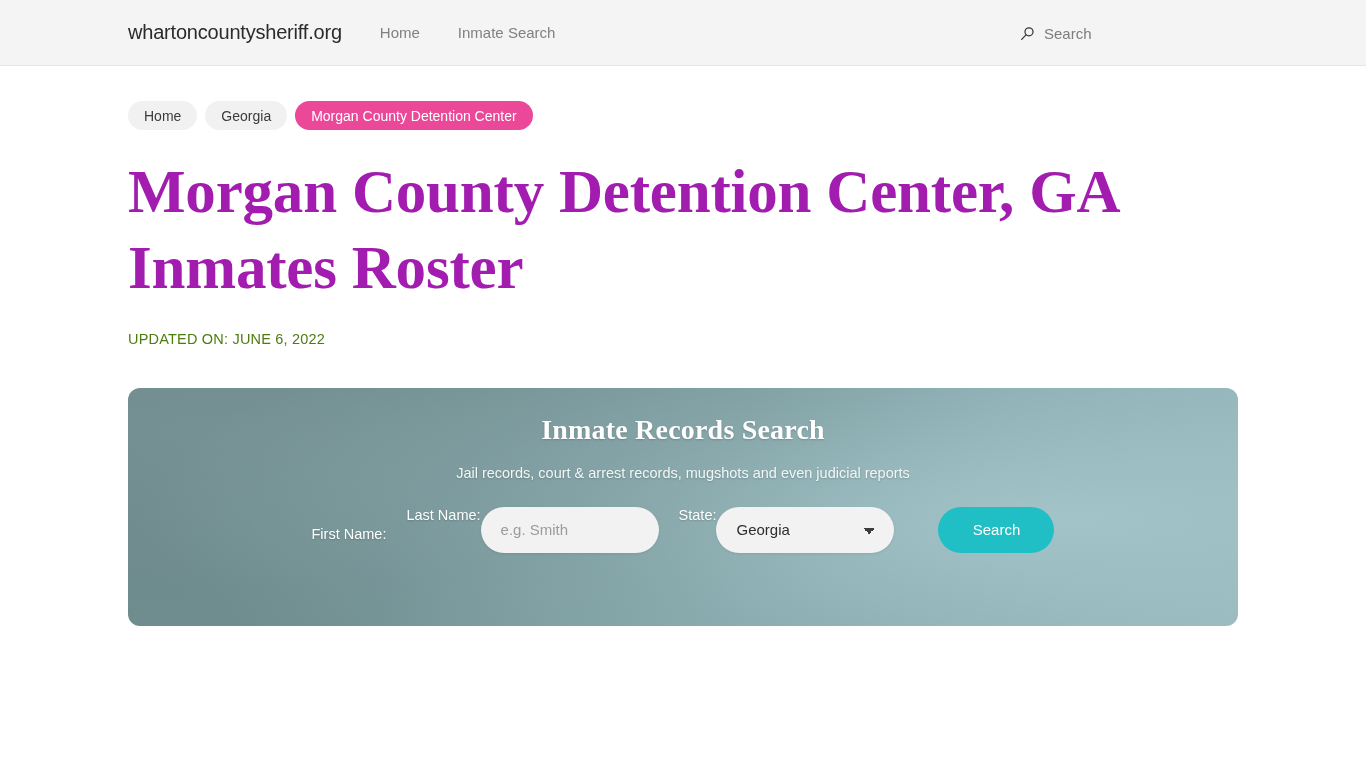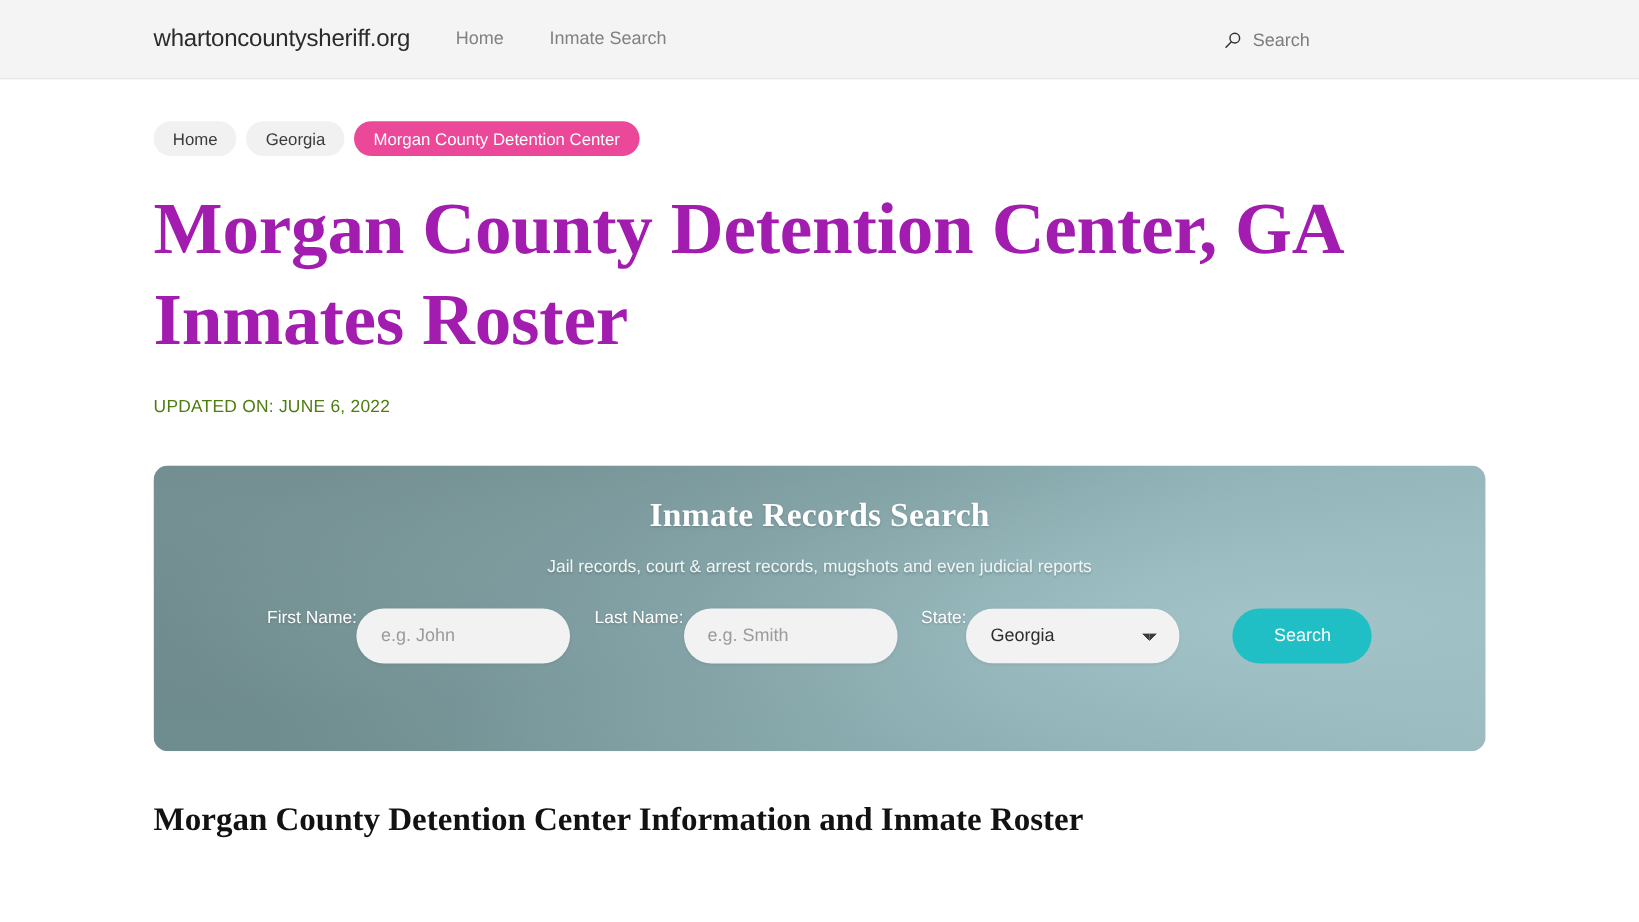--- a/index.html
+++ b/index.html
@@ -248,35 +248,33 @@
   <h1 class="page-title">Morgan County Detention Center, GA Inmates Roster</h1>
   <div class="updated-on">UPDATED ON: JUNE 6, 2022</div>
 
   <section class="search-panel">
     <div class="panel-title">Inmate Records Search</div>
     <div class="panel-subtitle">Jail records, court &amp; arrest records, mugshots and even judicial reports</div>
 
     <form class="form-row">
       <div class="field">
         <label class="field-label">First Name:</label>
-        <input type="text" placeholder="e.g. John" style="">
       </div>
 
       <div class="field">
         <label class="field-label">Last Name:</label>
         <input type="text" placeholder="e.g. Smith" style="">
       </div>
 
       <div class="field">
         <label class="field-label">State:</label>
         <select>
           <option>Georgia</option>
         </select>
       </div>
 
       <button class="search-submit" type="submit">Search</button>
     </form>
   </section>
 
 
-  <h2 class="section-heading">Morgan County Detention Center Information and Inmate Roster</h2>
 
 </div>
 
 </body></html>

